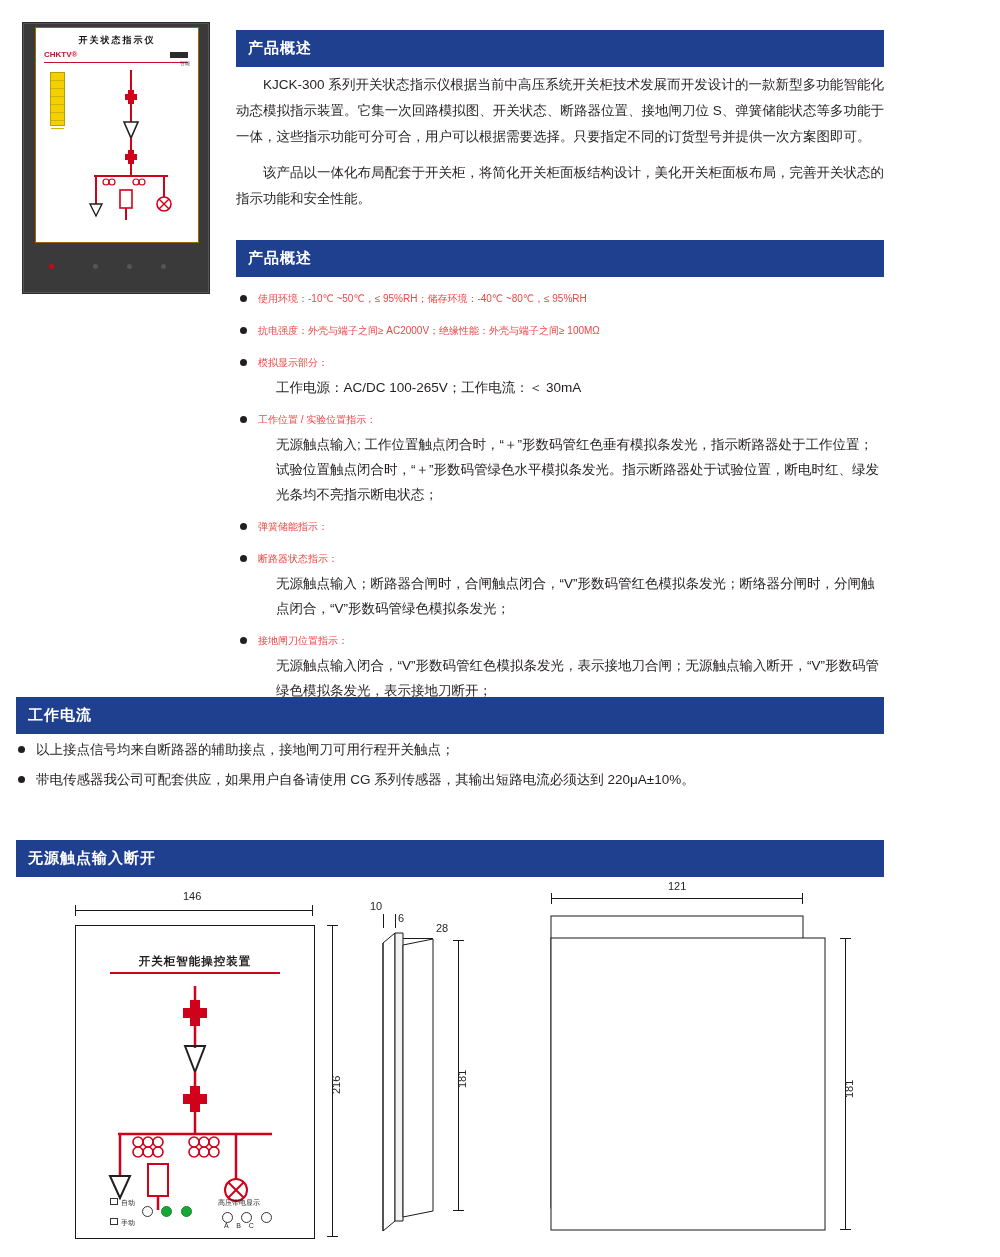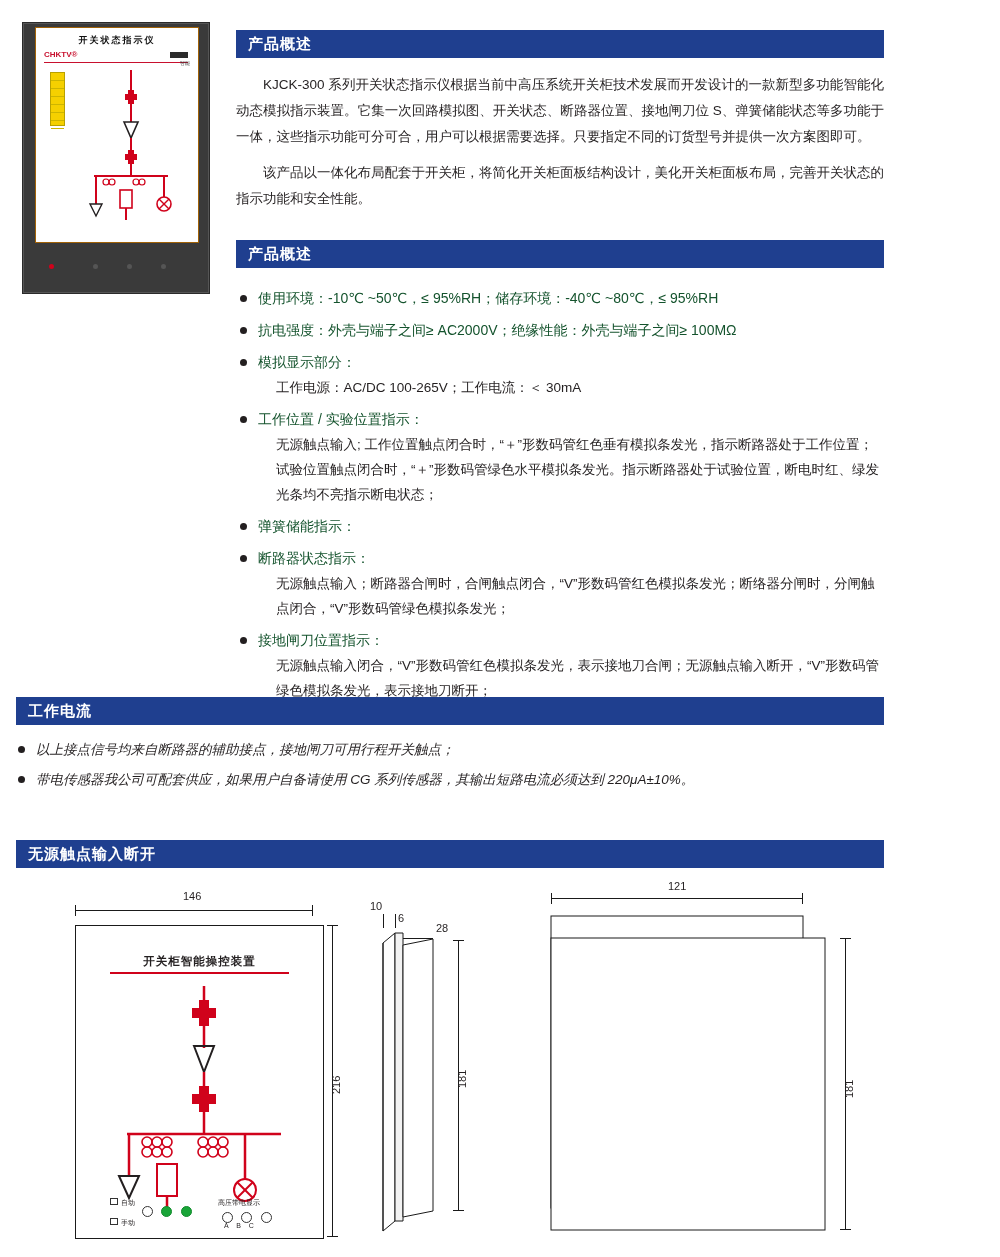--- a/index.html
+++ b/index.html
@@ -7,21 +7,21 @@
     width:1000px;height:1257px;background:#ffffff;
     font-family:"Liberation Sans","DejaVu Sans",sans-serif;
     color:#231f20;position:relative;overflow:hidden;
   }
   .page{position:relative;width:1000px;height:1257px;}
 
   
   .bar{
     background:#1f3f8f;color:#ffffff;font-size:15px;font-weight:bold;
     letter-spacing:1px;display:flex;align-items:center;
-    padding-left:12px;height:28px;box-sizing:border-box;
+    padding-left:12px;height:37px;box-sizing:border-box;
   }
   .bar.fullwidth{position:absolute;left:16px;width:868px;}
   .device-box{
     position:absolute;left:22px;top:22px;width:186px;height:270px;
     background:#3a3a3a;border:1px solid #2a2a2a;
     box-shadow:0 0 0 1px #555 inset;
   }
   .device-inner{
     position:absolute;left:12px;top:4px;width:162px;height:214px;
     background:#ffffff;border:1px solid #a16207;
@@ -58,34 +58,34 @@
   .para.indent{text-indent:2em;}
 
   
   .spec{position:absolute;left:236px;top:282px;width:648px;}
   .spec-list{margin:10px 0 0 0;padding:0;list-style:none;}
   .spec-item{position:relative;padding-left:22px;margin-bottom:7px;}
   .dot{
     position:absolute;left:4px;top:9px;width:7px;height:7px;border-radius:50%;
     background:#231f20;
   }
-  .spec-line{font-size:14px;line-height:25px;color:#14532d;}
+  .spec-line{font-size:10px;line-height:25px;color:#ef4444;}
   .spec-sub{font-size:13.5px;line-height:25px;color:#231f20;padding-left:18px;}
 
   
   .notes{position:absolute;left:16px;top:695px;width:868px;}
   .notes-list{margin:10px 0 0 0;padding:0;list-style:none;}
-  .note-item{position:relative;padding-left:20px;margin-bottom:6px;font-size:13.5px;line-height:24px;font-style:italic;}
+  .note-item{position:relative;padding-left:20px;margin-bottom:6px;font-size:13.5px;line-height:24px;}
   .note-item .dot{left:2px;top:8px;}
   .dimarea{position:absolute;left:0;top:880px;width:1000px;height:380px;}
 
   .panel{
     position:absolute;border:1px solid #1a1a1a;background:#ffffff;
   }
-  .panel-front{left:75px;top:45px;width:238px;height:312px;padding-left:9px;}
+  .panel-front{left:75px;top:45px;width:238px;height:312px;}
   .panel-inner-title{
     position:absolute;left:0;right:0;top:28px;text-align:center;font-size:11.5px;
     font-weight:bold;color:#231f20;letter-spacing:1px;
   }
   .panel-redline{position:absolute;left:34px;right:34px;top:46px;height:1.5px;background:#d0021b;}
 
   .dimline{position:absolute;background:#1a1a1a;}
   .dimlabel{position:absolute;font-size:11px;color:#231f20;}
   .dimlabel.vert{transform:rotate(-90deg);transform-origin:left top;}
 

